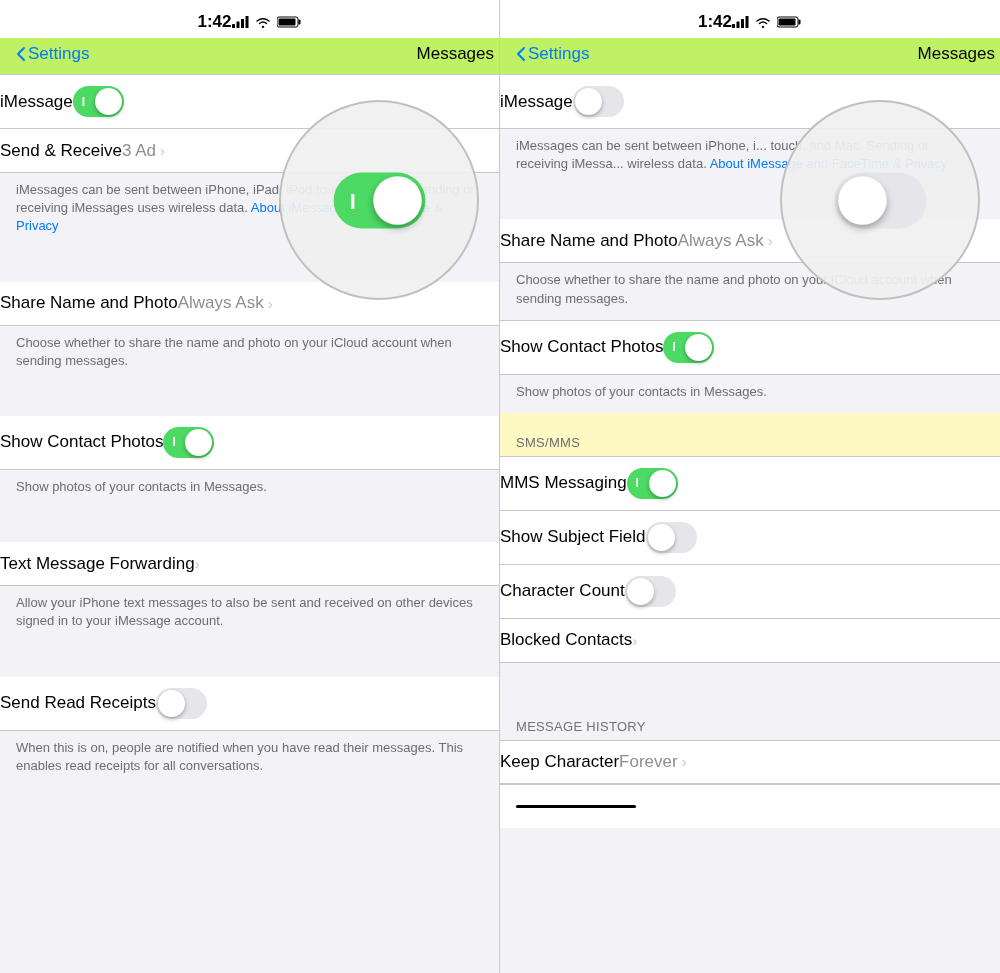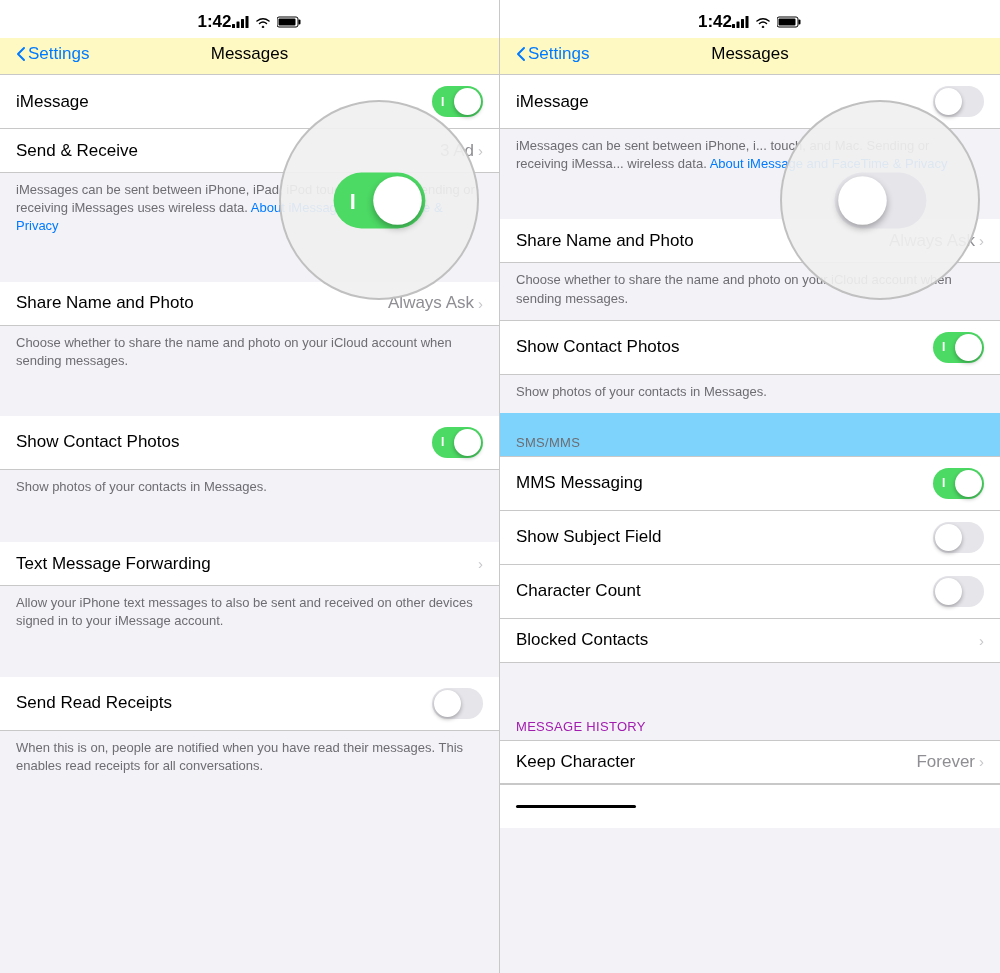--- a/index.html
+++ b/index.html
@@ -37,23 +37,23 @@
     .status-icons {
       display: flex;
       align-items: center;
       gap: 6px;
     }
 
     
     .nav-bar {
       display: flex;
       align-items: center;
-      justify-content: center;
-      padding: 6px 14px 10px;
-      background: #fef9c3;
+      justify-content: flex-end;
+      padding: 6px 5px 10px;
+      background: #bef264;
       position: relative;
     }
     .nav-back {
       position: absolute;
       left: 16px;
       display: flex;
       align-items: center;
       color: #007aff;
       font-size: 17px;
       cursor: pointer;
@@ -68,24 +68,23 @@
     }
 
     
     .settings-list {
       margin-top: 0;
     }
 
     .settings-cell {
       background: #fff;
       border-bottom: 0.5px solid #c8c8c8;
-      padding: 11px 16px;
-      display: flex;
-      align-items: center;
-      justify-content: space-between;
+      padding: 11px 0;
+      display: flex;
+      align-items: center;
       min-height: 44px;
     }
     .settings-cell:first-child {
       border-top: 0.5px solid #c8c8c8;
     }
     .settings-cell-label {
       font-size: 17px;
       color: #000;
     }
     .settings-cell-value {
@@ -194,27 +193,27 @@
       border-radius: 2px;
     }
 
     
     .smsmms-header {
       padding: 22px 16px 6px;
       font-size: 13px;
       color: #6d6d72;
       text-transform: uppercase;
       letter-spacing: 0.3px;
-      background: #7dd3fc;
+      background: #fef9c3;
     }
 
     .msg-history-header {
       padding: 22px 16px 6px;
       font-size: 13px;
-      color: #a21caf;
+      color: #737373;
       text-transform: uppercase;
       letter-spacing: 0.3px;
       background: #f2f2f7;
     }
   </style>
 </head>
 <body>
 
 <div class="phone-panel">
 

